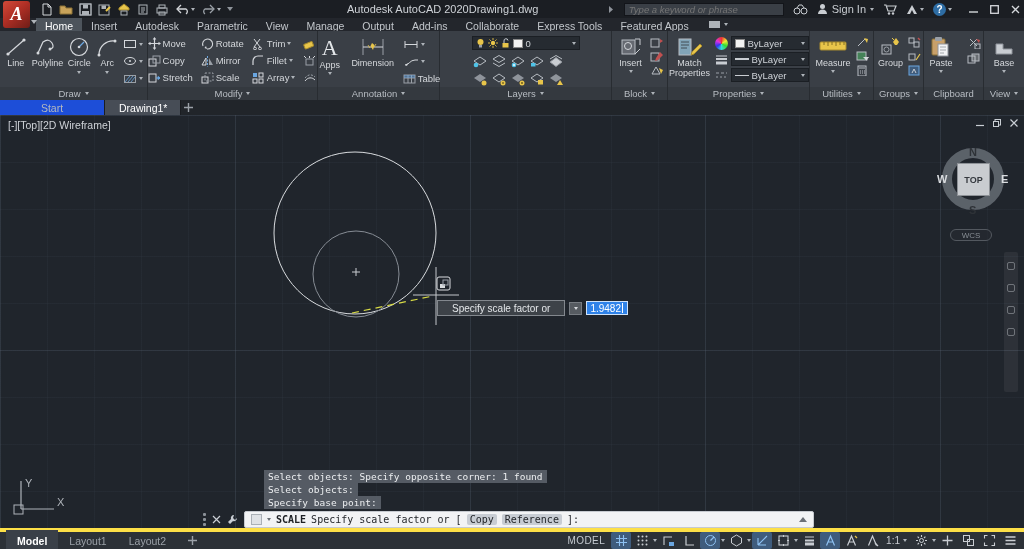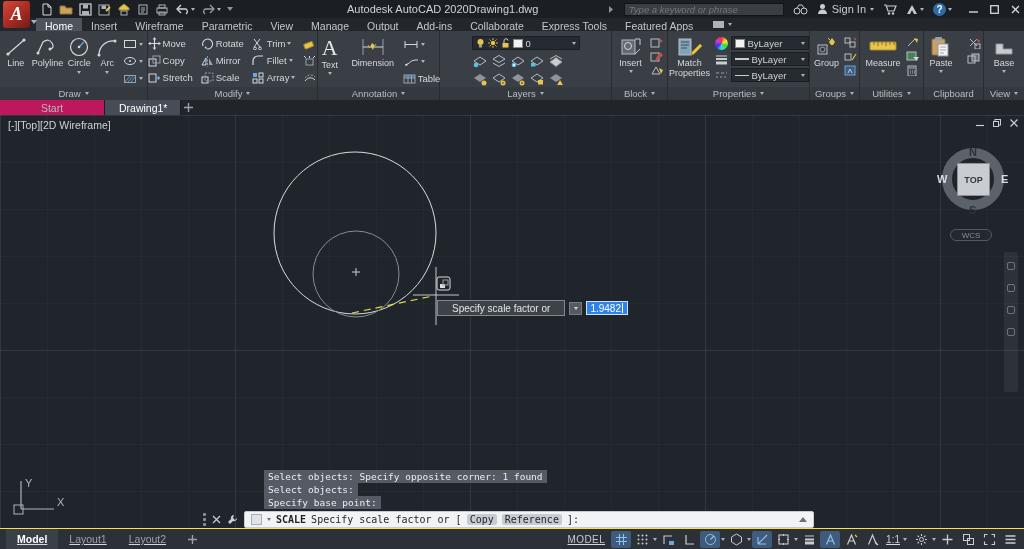--- a/index.html
+++ b/index.html
@@ -43,21 +43,21 @@
   .mini{display:flex;align-items:center;gap:2px;font-size:9.5px;color:#d4d7db;height:17px;white-space:nowrap;}
   .mgrid{display:grid;grid-template-rows:repeat(3,17px);grid-auto-flow:column;column-gap:8px;row-gap:0;align-content:start;margin-top:1px;}
   .combo{display:flex;align-items:center;background:#262b31;border:1px solid #1b1f24;height:14px;font-size:9.5px;color:#cfd3d8;padding:0 3px;gap:3px;}
   .combo .flex{flex:1}
   .swatch{width:10px;height:9px;background:#f2f2f2;border:1px solid #888;}
   .lrow{display:flex;gap:3px;margin-top:2px;}
   .colwheel{width:13px;height:13px;border-radius:50%;background:conic-gradient(#e33,#ee3,#3d3,#3dd,#33e,#d3d,#e33);}
 
   
   .filetabs{position:absolute;left:0;top:100px;width:1024px;height:15px;background:#21252a;display:flex;align-items:stretch;font-size:10.5px;z-index:20;}
-  .ftab{display:flex;align-items:center;padding:0 14px;gap:8px;color:#b4b9bf;background:#be185d;border-right:1px solid #1a1d21;}
+  .ftab{display:flex;align-items:center;padding:0 14px;gap:8px;color:#b4b9bf;background:#1d4ed8;border-right:1px solid #1a1d21;}
   .ftab.active{background:#474d56;color:#fff;}
   .ftab-add{width:15px;display:flex;align-items:center;justify-content:center;color:#b4b9bf;}
 
   
   .canvas{position:absolute;left:0;top:115px;width:1024px;height:413px;background-color:#20252c;overflow:hidden;
     background-image:
       linear-gradient(rgba(130,145,165,0.13) 1px,transparent 1px),
       linear-gradient(90deg,rgba(130,145,165,0.13) 1px,transparent 1px),
       linear-gradient(rgba(125,140,160,0.055) 1px,transparent 1px),
       linear-gradient(90deg,rgba(125,140,160,0.055) 1px,transparent 1px);
@@ -101,22 +101,22 @@
   .grip i{width:3px;height:3px;background:#8a9097;display:block;border-radius:1px;}
   .cmdbar{width:570px;height:17px;background:#f2f3f5;border:1px solid #c6cad0;border-radius:2px;display:flex;align-items:center;
     font-family:"DejaVu Sans Mono",monospace;font-size:10px;color:#1e2126;padding:0 6px;gap:5px;}
   .cmdbar .recent{width:11px;height:11px;background:#dfe2e6;border:1px solid #aab0b6;}
   .cmdbar b{font-weight:bold;}
   .chip{background:#c7ccd3;border-radius:2px;padding:0 3px;color:#1e2126;}
   .cmdbar .spacer{flex:1;}
   .uparr{width:0;height:0;border-left:4px solid transparent;border-right:4px solid transparent;border-bottom:5px solid #6b7077;}
 
   
-  .statusbar{position:absolute;left:0;top:528px;width:1024px;height:21px;background:#2c3137;border-top:1px solid #fde047;
-    display:flex;align-items:center;font-size:10.5px;z-index:20;text-decoration:underline;}
+  .statusbar{position:absolute;left:0;top:528px;width:1024px;height:21px;background:#2c3137;border-top:4px solid #fde047;
+    display:flex;align-items:center;font-size:10.5px;z-index:20;}
   .ltab{padding:0 11px;height:21px;display:flex;align-items:center;color:#9ba1a8;}
   .ltab.active{color:#fff;font-weight:bold;background:#3a4048;}
   .sb-right{margin-left:auto;display:flex;align-items:center;gap:1px;padding-right:4px;}
   .modellbl{font-size:10px;color:#c6cbd1;letter-spacing:.4px;margin-right:5px;}
   .sbtn{width:20px;height:17px;display:flex;align-items:center;justify-content:center;border-radius:2px;color:#c9cdd2;}
   .sbtn.active{background:#3f5c7d;color:#8ec1f2;}
   .sbtn svg{stroke:currentColor;}
   .scale11{font-size:10px;color:#c9cdd2;padding:0 3px;display:flex;align-items:center;gap:3px;}
 </style>
 </head>
@@ -239,21 +239,21 @@
             <path d="M1 1l7 7M8 1L1 8" stroke="#d5d8dc" stroke-width="1.3"></path>
           </svg>
       </span>
     </div>
   </div>
 
   <div class="ribbontabs">
     <div class="rtabs-left">
       <span class="rtab active">Home</span>
       <span class="rtab">Insert</span>
-      <span class="rtab">Wireframe</span>
+      <span class="rtab">Autodesk</span>
       <span class="rtab">Parametric</span>
       <span class="rtab">View</span>
       <span class="rtab">Manage</span>
       <span class="rtab">Output</span>
       <span class="rtab">Add-ins</span>
       <span class="rtab">Collaborate</span>
       <span class="rtab">Express Tools</span>
       <span class="rtab">Featured Apps</span>
     </div>
     <span class="rtab-tool">
@@ -423,21 +423,21 @@
       <div class="ptitle">
           <span>Modify</span>
           <span class="arr sm"></span>
         </div>
     </div>
 
     <div class="panel" style="width:122px">
       <div style="display:flex;gap:6px">
         <div class="bigbtn" style="width:26px">
           <span style="font-size:22px;line-height:24px;color:#e4e7ea;font-family:'Liberation Serif',serif">A</span>
-          <span class="lbl">Text</span>
+          <span class="lbl">Apps</span>
           <span class="arr sm" style="margin-top:1px"></span>
         </div>
         <div class="bigbtn" style="width:48px">
           <svg width="26" height="22">
               <path d="M3 3v16M23 3v16" stroke="#9aa0a7"></path>
               <path d="M3 11h20" stroke="#d5d8dc"></path>
               <path d="M13 14l-2.5-4 1.5-3 2.5 2z" fill="#e8c54a"></path>
               <path d="M8 9l2 3M16 8l-2 3" stroke="#e8c54a" stroke-width=".8"></path>
             </svg>
           <span class="lbl">Dimension</span>
@@ -627,20 +627,52 @@
             </div>
           </div>
         </div>
       </div>
       <div class="ptitle">
           <span>Properties</span>
           <span class="arr sm"></span>
         </div>
     </div>
 
+    <div class="panel" style="width:64px">
+      <div style="display:flex;gap:4px">
+        <div class="bigbtn" style="width:38px">
+          <svg width="30" height="22">
+              <rect x="2" y="6" width="26" height="8" rx="1" fill="#e8c54a" stroke="#a88c2e"></rect>
+              <path d="M6 6v3M10 6v4M14 6v3M18 6v4M22 6v3M26 6v3" stroke="#7a661f" stroke-width=".9"></path>
+            </svg>
+          <span class="lbl">Measure</span>
+          <span class="arr sm" style="margin-top:1px"></span>
+        </div>
+        <div style="display:flex;flex-direction:column;gap:3px;padding-top:3px">
+          <svg width="13" height="11">
+              <path d="M2 9l7-7" stroke="#b8bdc3"></path>
+              <path d="M8 1l4 1-1 4z" fill="#e8c54a"></path>
+            </svg>
+          <svg width="13" height="11">
+              <rect x="1" y="1" width="9" height="8" fill="#4a9f5f" fill-opacity=".7" stroke="#b8bdc3"></rect>
+              <path d="M7 6l4 4 1-3 2-1z" fill="#d5d8dc"></path>
+            </svg>
+          <svg width="13" height="11">
+              <rect x="2" y="1" width="8" height="10" fill="none" stroke="#b8bdc3"></rect>
+              <path d="M3 3h6" stroke="#b8bdc3"></path>
+              <path d="M4 6h1M6 6h1M8 6h1M4 8h1M6 8h1M8 8h1" stroke="#b8bdc3"></path>
+            </svg>
+        </div>
+      </div>
+      <div class="ptitle">
+          <span>Utilities</span>
+          <span class="arr sm"></span>
+        </div>
+    </div>
+
     <div class="panel" style="width:50px">
       <div style="display:flex;gap:3px">
         <div class="bigbtn" style="width:28px">
           <svg width="22" height="22">
               <rect x="2" y="9" width="9" height="9" fill="none" stroke="#b8bdc3"></rect>
               <circle cx="6.5" cy="13.5" r="2.5" fill="none" stroke="#9aa0a7"></circle>
               <path d="M13 6l3-4 3 4-2 3h-2z" fill="#e8c54a"></path>
               <path d="M12 2l2 2" stroke="#e8c54a"></path>
             </svg>
           <span class="lbl">Group</span>
@@ -656,52 +688,20 @@
               <path d="M8 9l4-6" stroke="#e8c54a" stroke-width="1.2"></path>
             </svg>
           <svg width="13" height="11">
               <rect x="1" y="1" width="10" height="9" fill="#3f5c7d" stroke="#6aa6e0"></rect>
               <path d="M4 8l2-4 2 4" fill="none" stroke="#c9cdd2"></path>
             </svg>
         </div>
       </div>
       <div class="ptitle">
           <span>Groups</span>
-          <span class="arr sm"></span>
-        </div>
-    </div>
-
-    <div class="panel" style="width:64px">
-      <div style="display:flex;gap:4px">
-        <div class="bigbtn" style="width:38px">
-          <svg width="30" height="22">
-              <rect x="2" y="6" width="26" height="8" rx="1" fill="#e8c54a" stroke="#a88c2e"></rect>
-              <path d="M6 6v3M10 6v4M14 6v3M18 6v4M22 6v3M26 6v3" stroke="#7a661f" stroke-width=".9"></path>
-            </svg>
-          <span class="lbl">Measure</span>
-          <span class="arr sm" style="margin-top:1px"></span>
-        </div>
-        <div style="display:flex;flex-direction:column;gap:3px;padding-top:3px">
-          <svg width="13" height="11">
-              <path d="M2 9l7-7" stroke="#b8bdc3"></path>
-              <path d="M8 1l4 1-1 4z" fill="#e8c54a"></path>
-            </svg>
-          <svg width="13" height="11">
-              <rect x="1" y="1" width="9" height="8" fill="#4a9f5f" fill-opacity=".7" stroke="#b8bdc3"></rect>
-              <path d="M7 6l4 4 1-3 2-1z" fill="#d5d8dc"></path>
-            </svg>
-          <svg width="13" height="11">
-              <rect x="2" y="1" width="8" height="10" fill="none" stroke="#b8bdc3"></rect>
-              <path d="M3 3h6" stroke="#b8bdc3"></path>
-              <path d="M4 6h1M6 6h1M8 6h1M4 8h1M6 8h1M8 8h1" stroke="#b8bdc3"></path>
-            </svg>
-        </div>
-      </div>
-      <div class="ptitle">
-          <span>Utilities</span>
           <span class="arr sm"></span>
         </div>
     </div>
 
     <div class="panel" style="width:60px">
       <div style="display:flex;gap:11px">
         <div class="bigbtn" style="width:30px">
           <svg width="22" height="22">
               <rect x="2" y="3" width="13" height="16" rx="1" fill="#c8a06a" stroke="#8d7236"></rect>
               <rect x="5" y="1" width="7" height="4" rx="1" fill="#9aa0a7"></rect>

